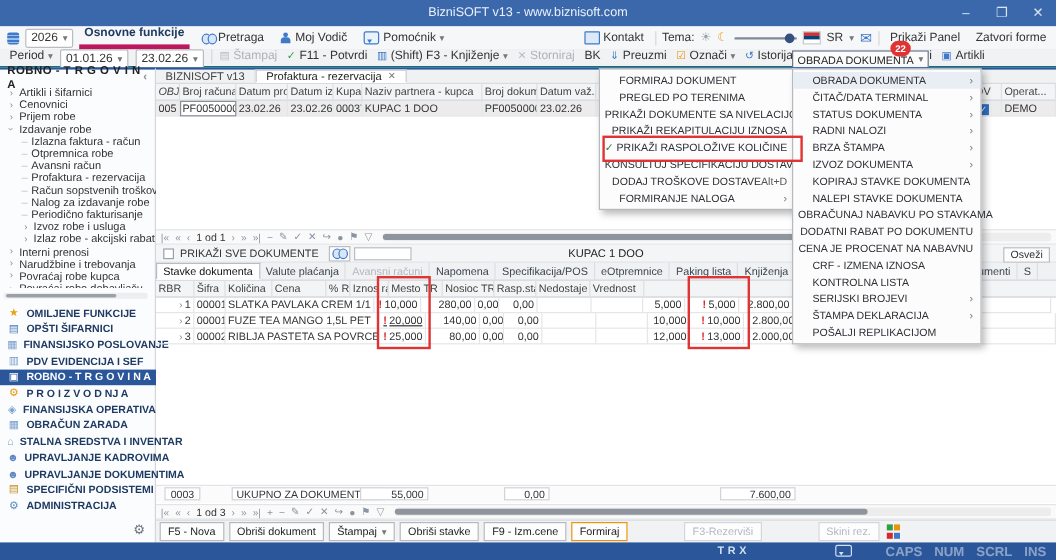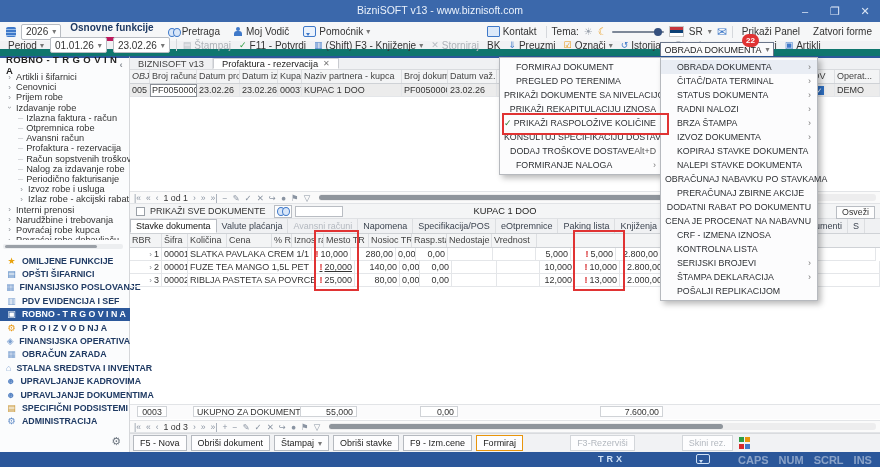--- a/index.html
+++ b/index.html
@@ -31,21 +31,21 @@
   .sun{color:#9aa2ac;font-size:10px;}
   .moon{color:#e8950c;font-size:10px;}
   .slider{position:relative;width:52px;height:2px;background:#7d8898;border-radius:2px;}
   .slider .knob{position:absolute;right:2px;top:-3px;width:8px;height:8px;border-radius:50%;background:#35507e;}
   .flag{width:13px;height:9px;border:1px solid #c6c6c6;display:flex;flex-direction:column;}
   .flag i{flex:1;}
   .badge{position:absolute;left:742px;top:12px;min-width:13px;height:13px;border-radius:7px;background:#e03333;color:#fff;
          font-size:8px;font-weight:bold;text-align:center;line-height:13px;padding:0 2px;z-index:60;}
   .mail{color:#3f79c9;font-size:12px;}
   
-  .toolbar{position:absolute;left:0;top:41px;width:880px;height:15px;background:#f1f2f4;border-bottom:7px solid #0f766e;display:flex;align-items:center;gap:6px;padding-left:8px;box-sizing:border-box;}
+  .toolbar{position:absolute;left:0;top:41px;width:880px;height:15px;background:#f1f2f4;border-bottom:1px solid #0f766e;display:flex;align-items:flex-start;gap:6px;padding-left:8px;box-sizing:border-box;}
   .tbtn{display:flex;align-items:center;gap:3px;color:#333;white-space:nowrap;}
   .tbtn .ic{font-size:9px;}
   .tbtn.disabled{color:#adb2b8;}
   .tbtn.disabled .ic{color:#b7bcc2 !important;}
   .obrada-btn{position:absolute;left:660px;top:1px;width:112px;height:13px;border:1px solid #6b7population6;border:1px solid #6b768a;background:#fbfbfc;display:flex;align-items:center;justify-content:center;gap:4px;font-size:9px;color:#222;}
   
   .sidebar{position:absolute;left:0;top:56px;width:130px;height:396px;background:#fbfcfd;border-top:2px solid #2b579a;border-right:1px solid #d5d7da;box-sizing:border-box;}
   .side-header{height:13px;display:flex;align-items:center;justify-content:space-between;padding:0 6px;font-weight:bold;color:#222;font-size:9.5px;letter-spacing:.4px;}
   .tree{position:absolute;left:0;top:14px;width:130px;height:168px;overflow:hidden;}
   .titem{height:10.2px;display:flex;align-items:center;gap:3px;white-space:nowrap;color:#333;font-size:9.2px;}
@@ -693,24 +693,20 @@
       <div class="mi">
         <span class="chkmark"></span>
         <span>NALEPI STAVKE DOKUMENTA</span>
       </div>
       <div class="mi">
         <span class="chkmark"></span>
         <span>OBRAČUNAJ NABAVKU PO STAVKAMA</span>
       </div>
       <div class="mi">
         <span class="chkmark"></span>
-        <span>PRERAČUNAJ ZBIRNE AKCIJE</span>
-      </div>
-      <div class="mi">
-        <span class="chkmark"></span>
         <span>DODATNI RABAT PO DOKUMENTU</span>
       </div>
       <div class="mi">
         <span class="chkmark"></span>
         <span>CENA JE PROCENAT NA NABAVNU</span>
       </div>
       <div class="mi">
         <span class="chkmark"></span>
         <span>CRF - IZMENA IZNOSA</span>
       </div>

